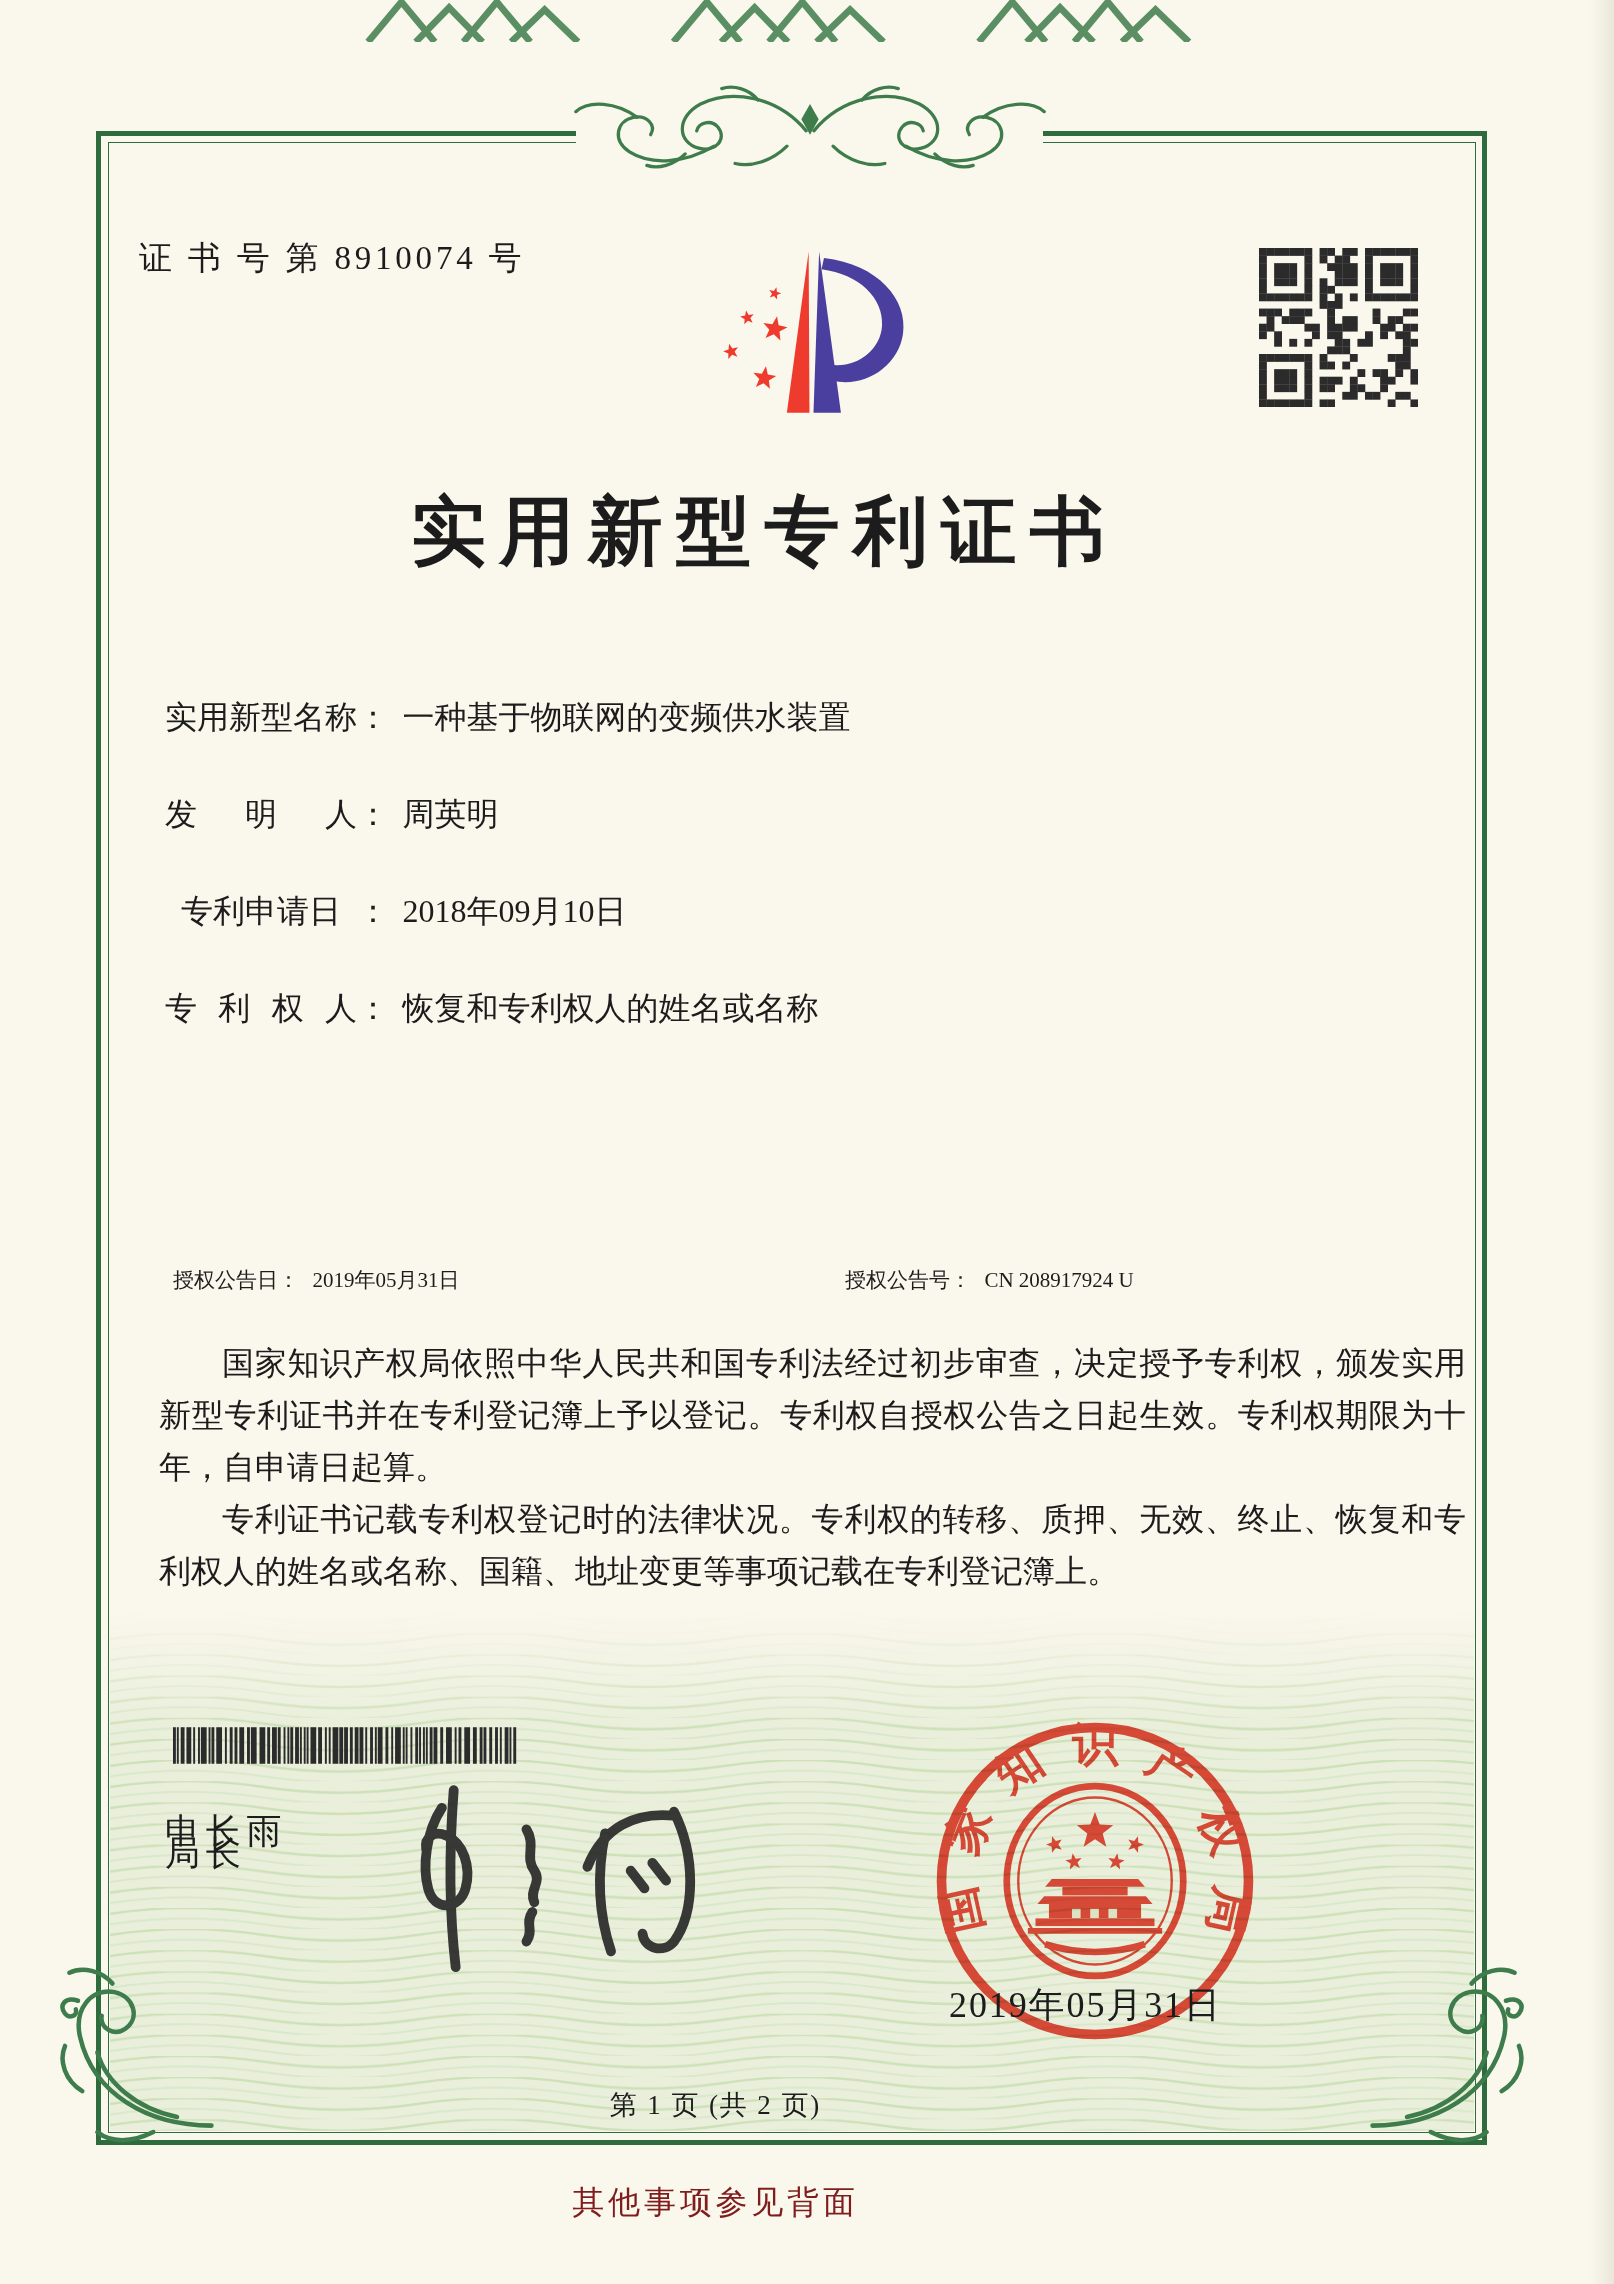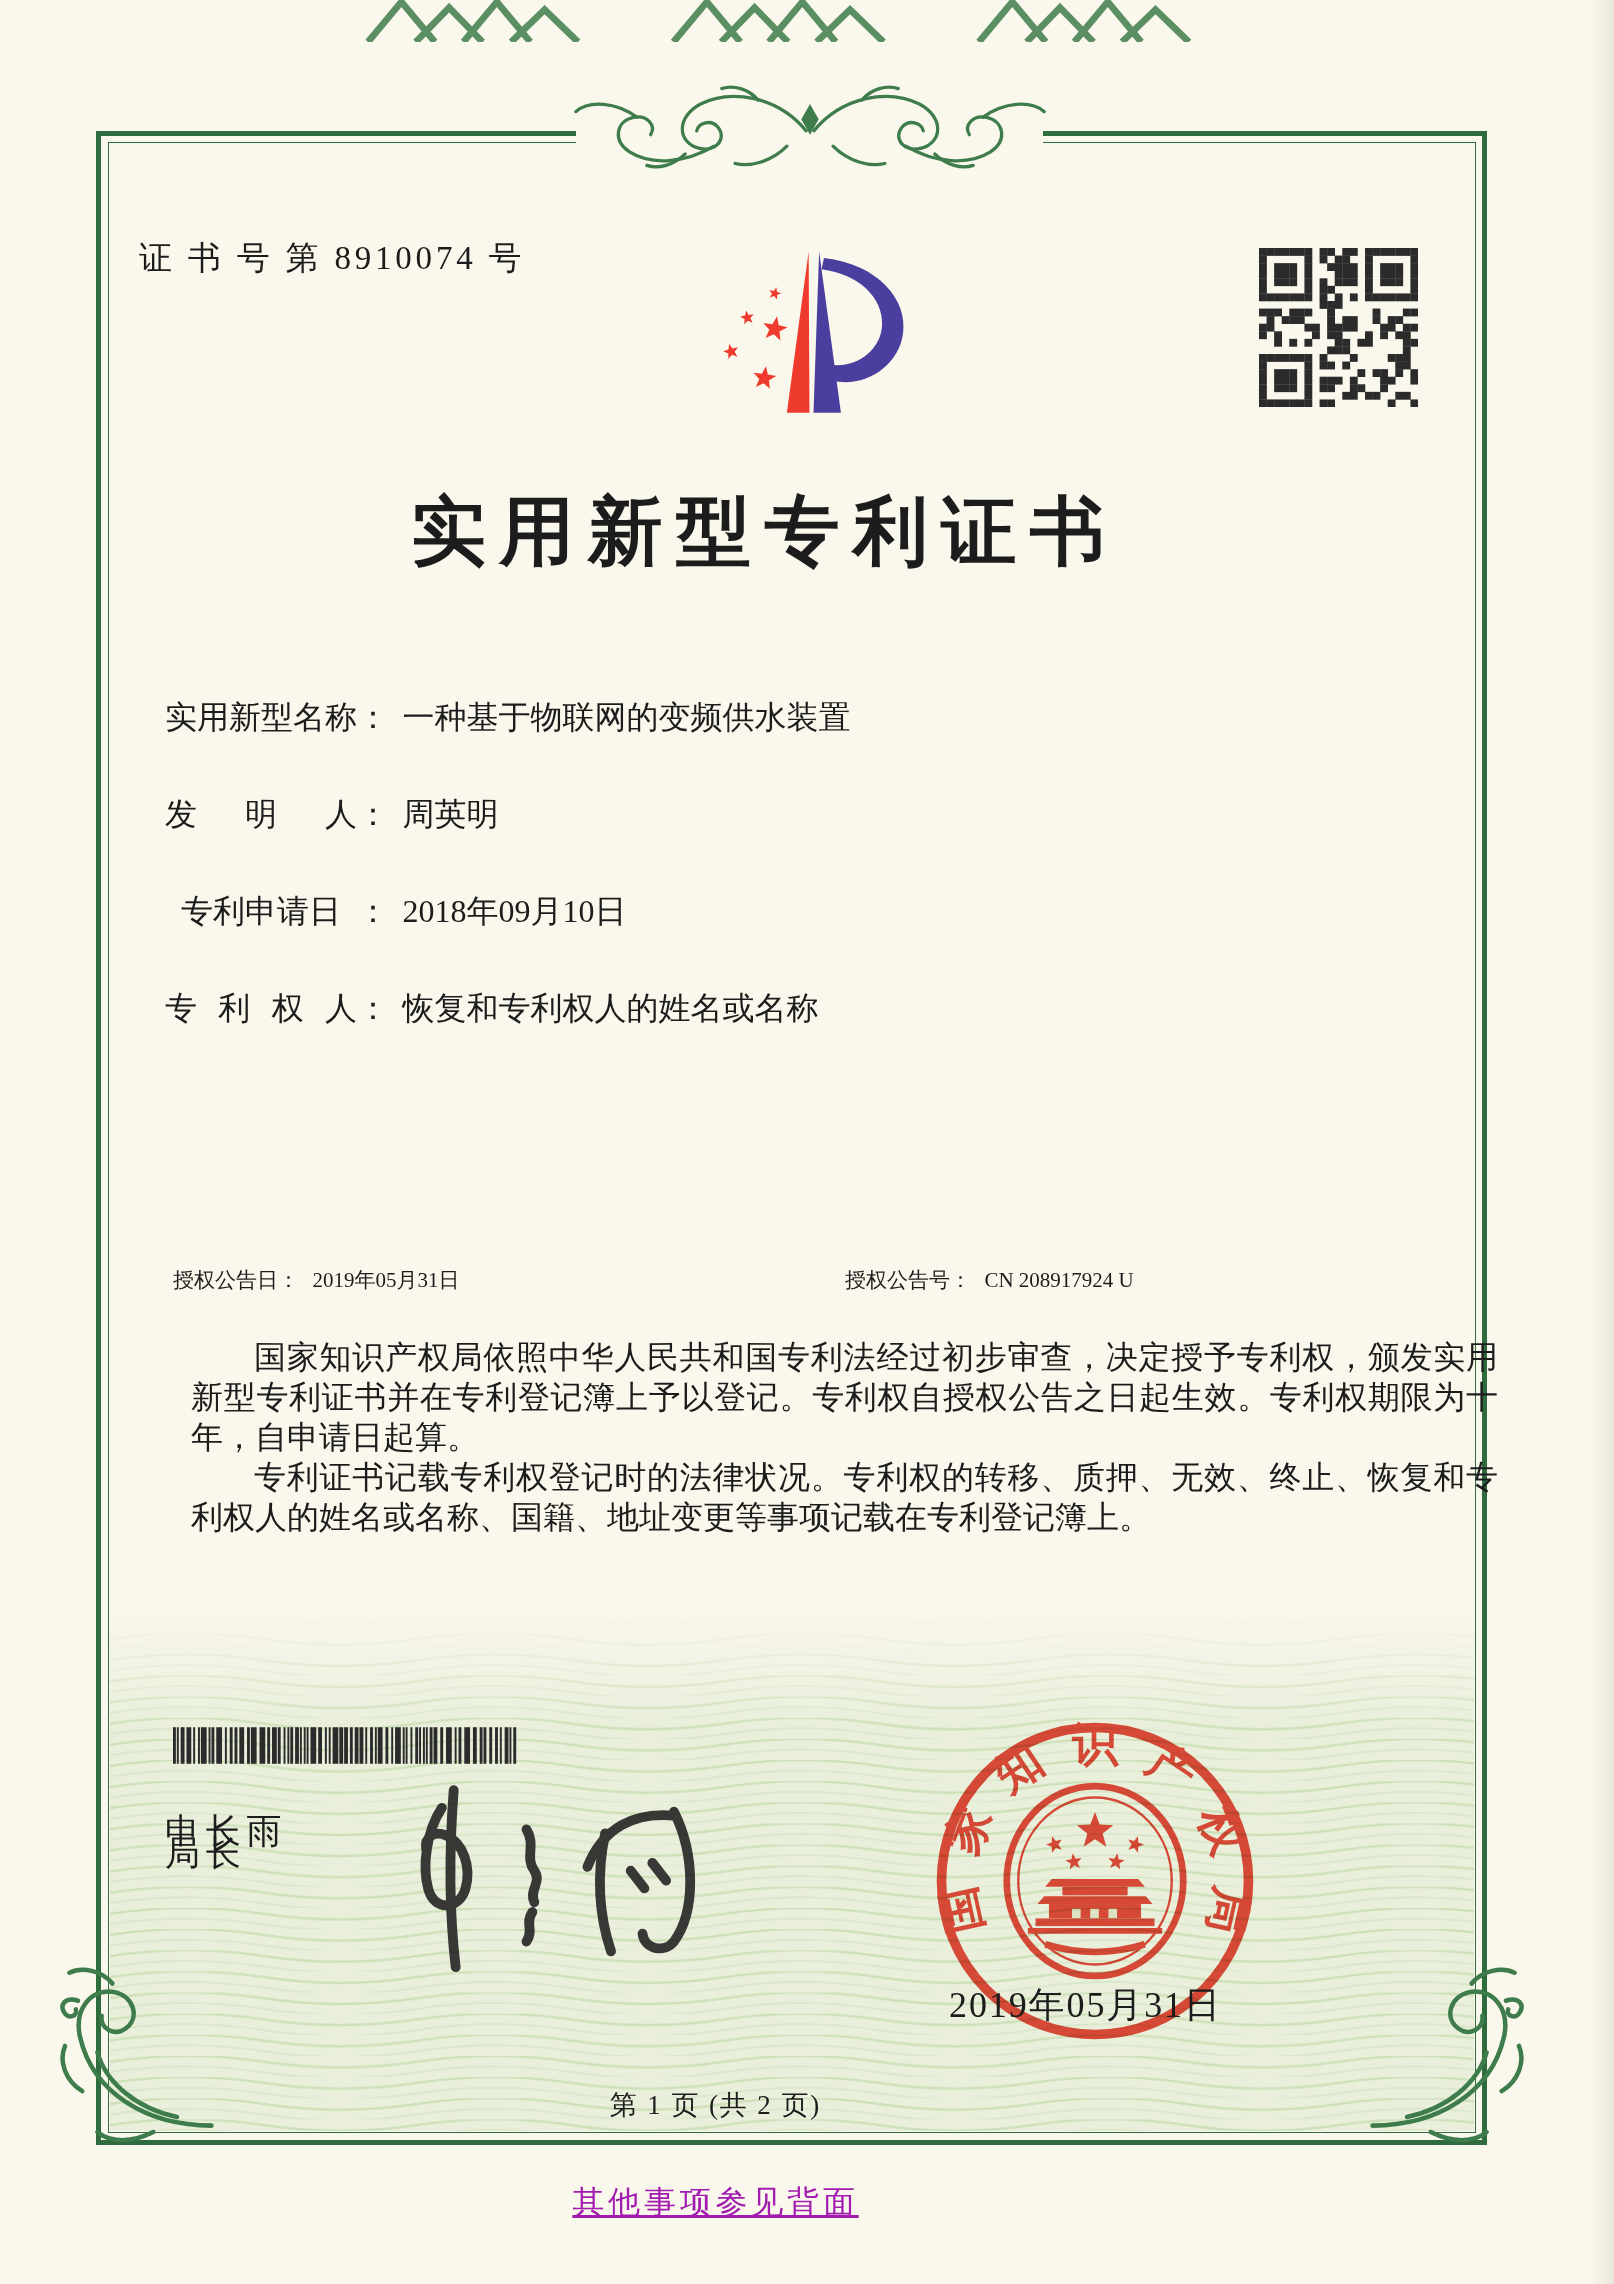--- a/index.html
+++ b/index.html
@@ -28,32 +28,32 @@
   
   .fields{left:165px;top:696px;width:1303px;font-size:32px;}
   .field-row{height:97px;white-space:nowrap;}
   .field-row .lbl{display:inline-block;width:192px;vertical-align:top;text-align:center;}
   .field-row .lbl.spread{text-align:justify;text-align-last:justify;}
   .colon{display:inline-block;margin-right:13.4px;}
   .grant-row{left:173px;top:1266px;width:1307px;font-size:21px;white-space:nowrap;}
   .grant-no{position:absolute;left:672px;top:0;}
 
   
-  .paragraphs{left:159px;top:1337px;width:1307px;font-size:32px;line-height:40px;text-align:justify;margin-left:32px;}
+  .paragraphs{left:159px;top:1337px;width:1307px;font-size:32px;line-height:52px;text-align:justify;}
   .paragraphs p{margin:0;text-indent:63px;}
 
   
   .barcode{left:173px;top:1727px;width:348px;height:37px;}
   .signer-title{left:165px;top:1830px;font-size:35px;letter-spacing:5.8px;}
   .signer-name{left:165px;top:1808px;font-size:35px;letter-spacing:5.8px;}
   .signature{left:377px;top:1770px;width:354px;height:231px;}
   .seal{left:930px;top:1716px;width:330px;height:330px;opacity:.93;mix-blend-mode:multiply;}
   .seal-date{left:949px;top:1981px;font-size:36px;letter-spacing:1.9px;z-index:5;}
   .page-indicator{left:91px;top:2087px;width:1249px;text-align:center;font-size:27px;letter-spacing:1.9px;}
-  .footer-note{left:91px;top:2181px;width:1249px;text-align:center;font-size:32px;letter-spacing:3.8px;color:#a21caf;text-decoration:underline;}
+  .footer-note{left:91px;top:2181px;width:1249px;text-align:center;font-size:32px;letter-spacing:3.8px;color:#7f1d1d;}
 
   .top-frag{left:346px;top:0;width:884px;height:42px;}
   .corner{width:183px;height:183px;}
   .corner-left{left:50px;top:1962px;}
   .corner-right{left:1351px;top:1962px;}
   .top-ornament{left:570px;top:79px;width:480px;height:96px;}
 </style>
 </head>
 <body>
 

